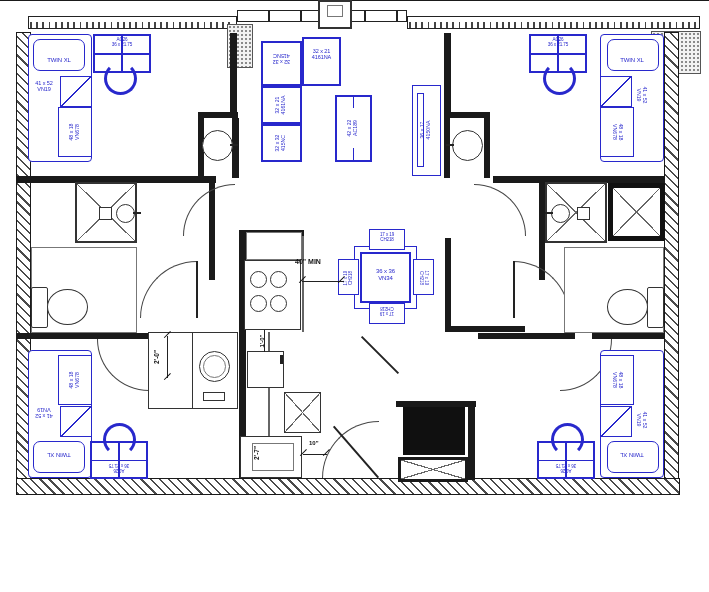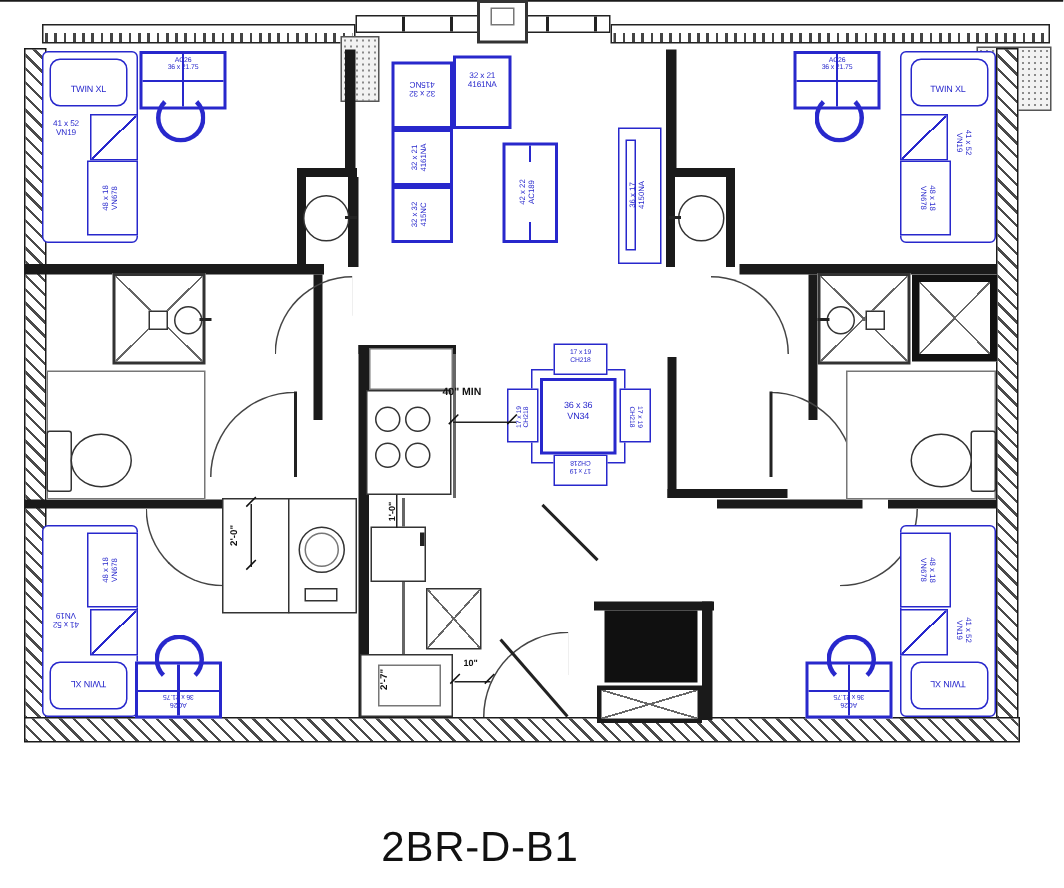--- a/index.html
+++ b/index.html
@@ -247,14 +247,13 @@
   <div class="dl" style="left:264px;top:330px;width:1.2px;height:22px;"></div>
   <div class="vdim r90" style="left:242px;top:335px;font-size:6px;">1'-0"</div>
 
   <div class="vdim r90" style="left:236px;top:447px;">2'-7"</div>
 
   <div class="dim" style="left:309px;top:440px;font-size:6px;">10"</div>
   <div class="dl" style="left:303px;top:454px;width:24px;height:1px;"></div>
   <div class="tick" style="left:299px;top:452px;"></div>
   <div class="tick" style="left:322px;top:452px;"></div>
 
-  <div class="title" style="left:220px;top:549px;width:200px;text-align:center;">2BR-D-B1</div>
 </div>
 
 </body></html>

